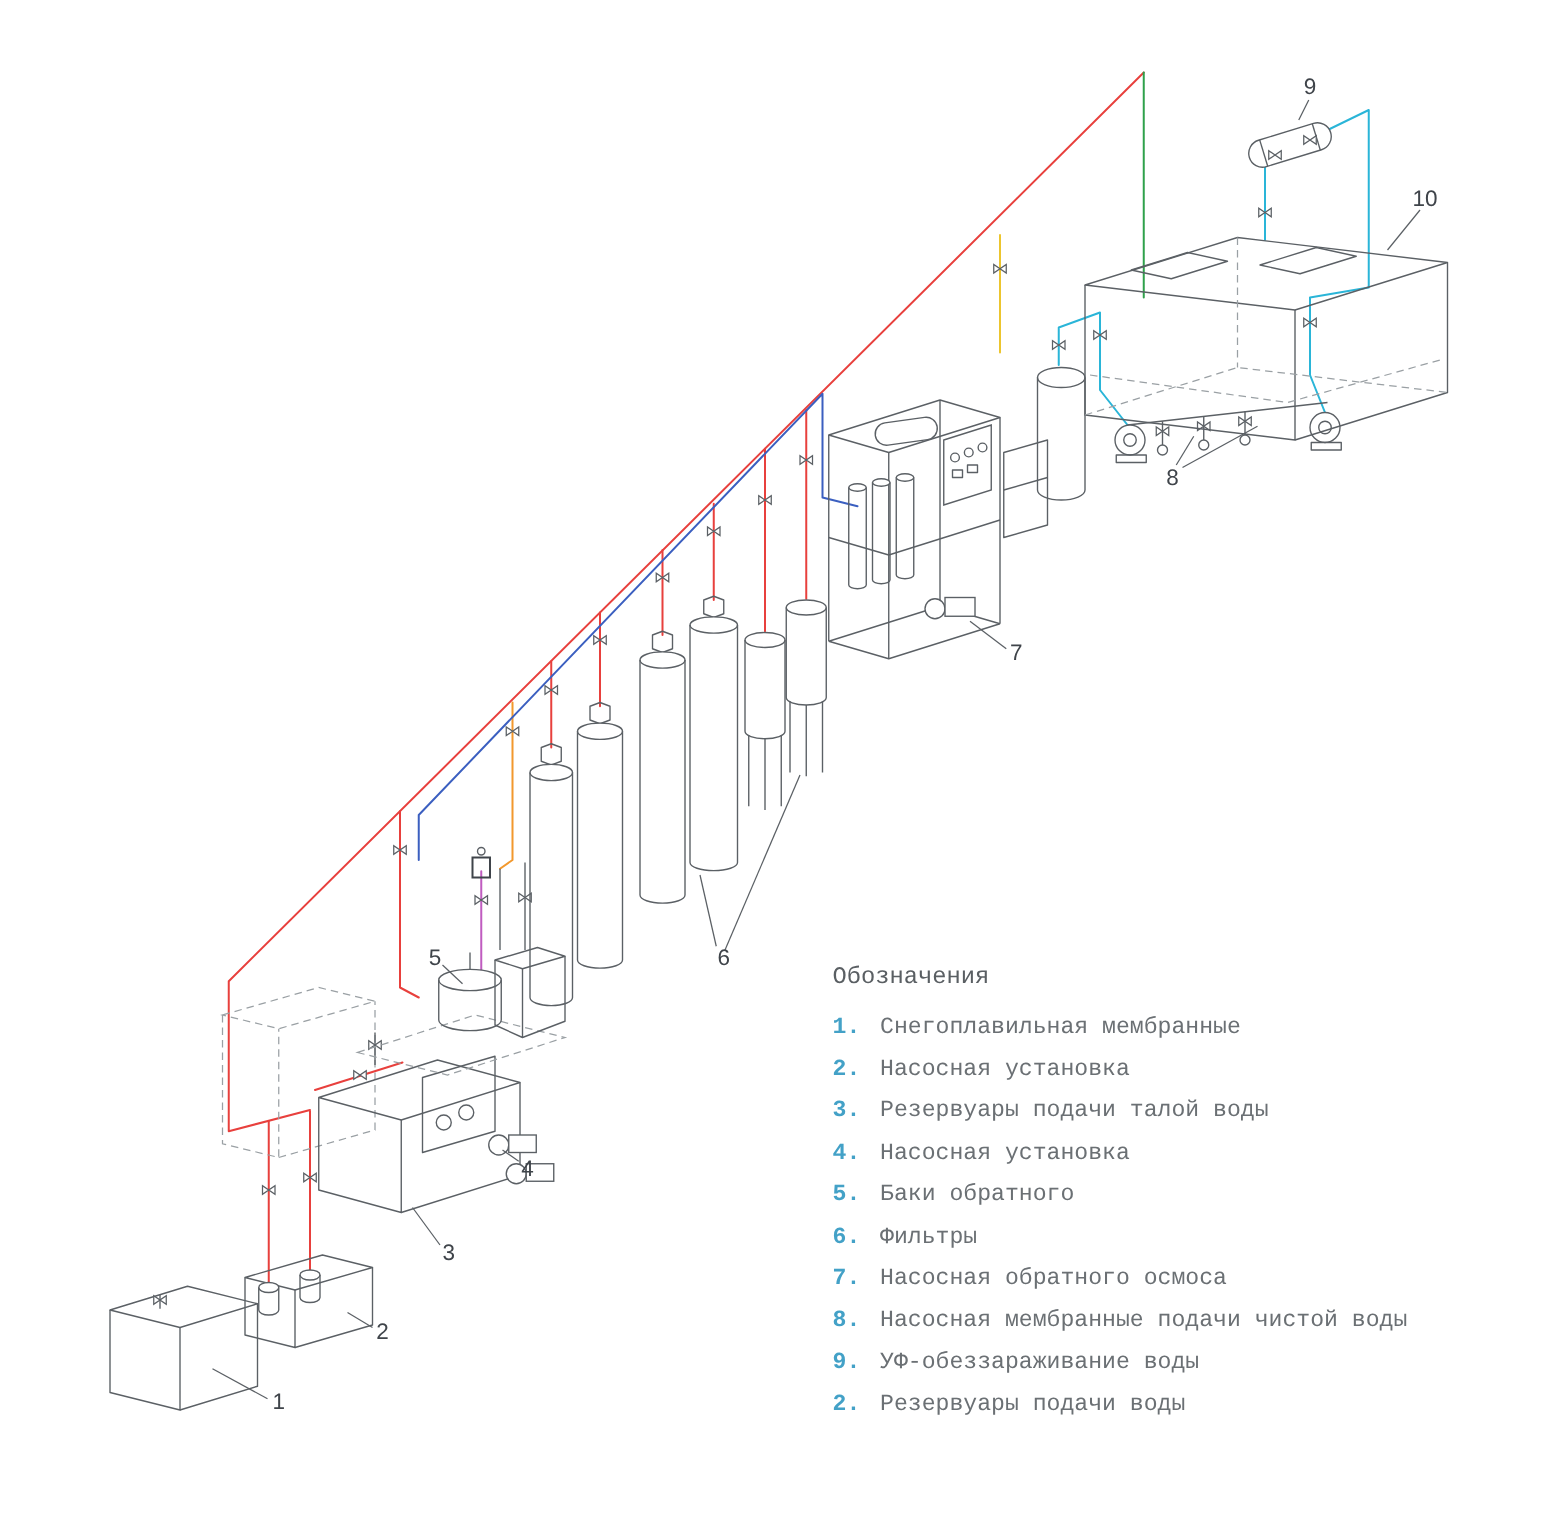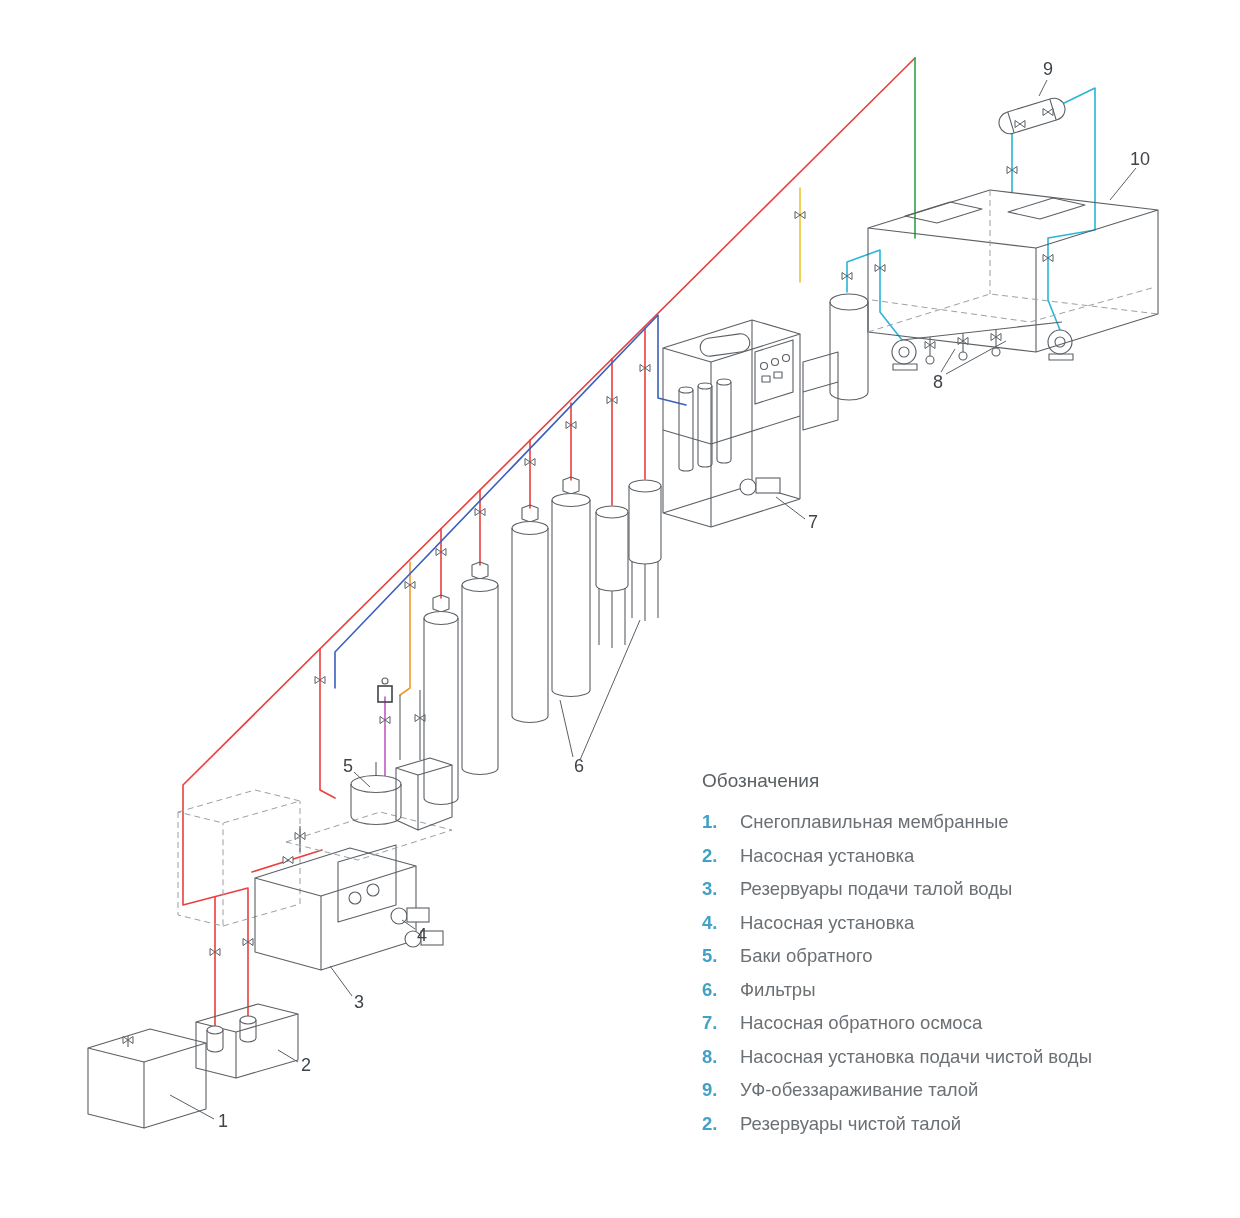--- a/index.html
+++ b/index.html
@@ -8,21 +8,21 @@
   .scheme{position:absolute;left:0;top:0;}
   
   .pipe{fill:none;stroke-width:1.6;stroke-linejoin:round;stroke-linecap:round;}
   .eq{fill:none;stroke:#5b6065;stroke-width:1.1;stroke-linejoin:round;}
   .eqw{fill:#ffffff;stroke:#5b6065;stroke-width:1.1;}
   .eqb{fill:none;stroke:#3f444a;stroke-width:1.6;}
   .dash{fill:none;stroke:#9aa0a4;stroke-width:1;stroke-dasharray:6 4;}
   .lead{stroke:#5b6065;stroke-width:1;}
   .callout{font-family:"Liberation Sans",sans-serif;font-size:18px;fill:#3f444a;}
   
-  .legend{position:absolute;left:702px;top:770px;width:530px;}
+  .legend{position:absolute;left:666px;top:770px;width:530px;font-family:Liberation Mono, monospace;}
   .legend-title{font-size:19px;color:#5a5f63;margin:0 0 13px 0;}
   .legend-row{display:flex;align-items:baseline;font-size:18.5px;line-height:33.5px;color:#6b7074;}
   .legend-num{flex:0 0 38px;font-weight:700;color:#43a1c7;}
   .legend-label{flex:1;}
 </style>
 </head>
 <body>
 
 <div class="canvas">
 
@@ -277,25 +277,25 @@
   <div class="legend-row">
     <span class="legend-num">6.</span>
     <span class="legend-label">Фильтры</span>
   </div>
   <div class="legend-row">
     <span class="legend-num">7.</span>
     <span class="legend-label">Насосная обратного осмоса</span>
   </div>
   <div class="legend-row">
     <span class="legend-num">8.</span>
-    <span class="legend-label">Насосная установка подачи чистой воды</span>
+    <span class="legend-label">Насосная мембранные подачи чистой воды</span>
   </div>
   <div class="legend-row">
     <span class="legend-num">9.</span>
-    <span class="legend-label">УФ-обеззараживание талой</span>
+    <span class="legend-label">УФ-обеззараживание воды</span>
   </div>
   <div class="legend-row">
     <span class="legend-num">2.</span>
-    <span class="legend-label">Резервуары чистой талой</span>
+    <span class="legend-label">Резервуары подачи воды</span>
   </div>
 </div>
 
 </div>
 
 </body></html>

